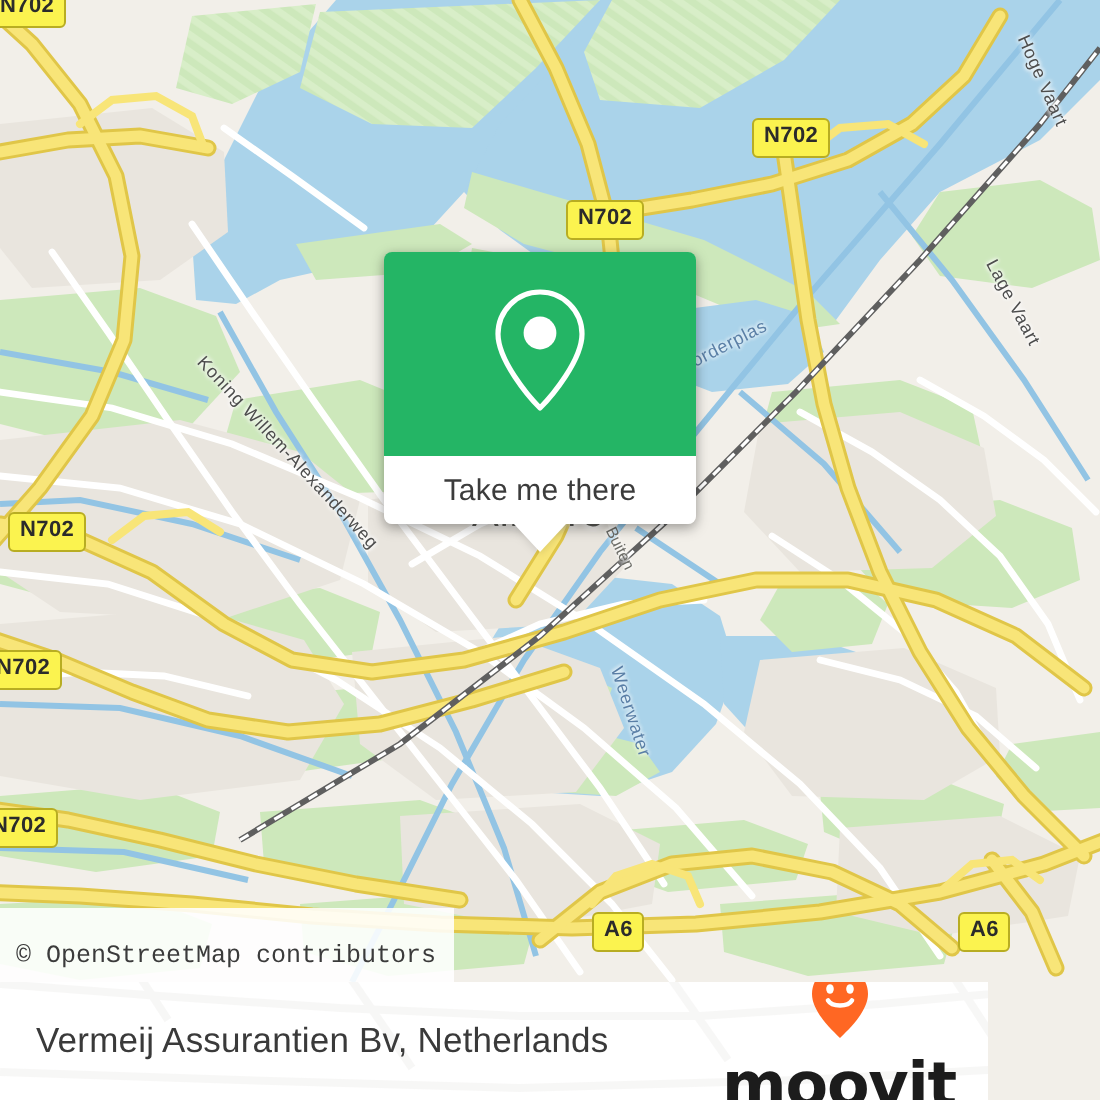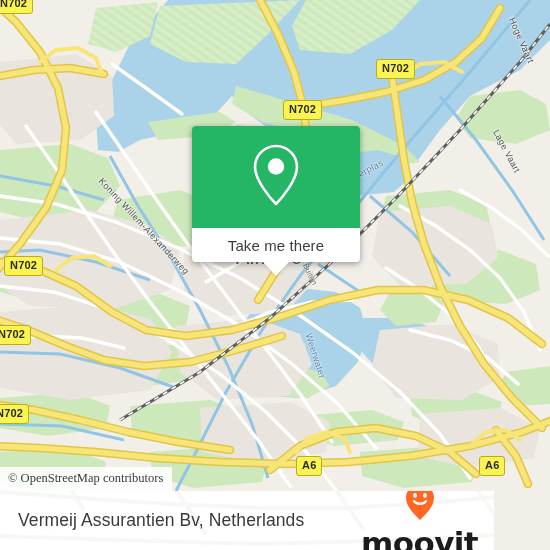--- a/index.html
+++ b/index.html
@@ -80,31 +80,31 @@
   }
 
   
   #attribution {
     position: absolute;
     left: 0;
     bottom: 0;
     background: rgba(255,255,255,0.88);
     color: #3b3b3b;
     font-size: 12.5px;
-    padding: 5px 9px 5px 8px;
-    font-family: Liberation Serif, serif;
+    padding: 18px 9px 5px 8px;
+    font-family: Liberation Mono, monospace;
     line-height: 1.1;
   }
 
   
   #poi-card {
     position: absolute;
     left: 192px;
     top: 126px;
-    width: 168px;
+    width: 156px;
     border-radius: 4px;
     overflow: visible;
     box-shadow: 0 2px 7px rgba(0,0,0,0.28);
     filter: drop-shadow(0 1px 2px rgba(0,0,0,0.12));
   }
   #poi-card-top {
     background: #24b565;
     height: 102px;
     border-radius: 4px 4px 0 0;
     display: flex;

